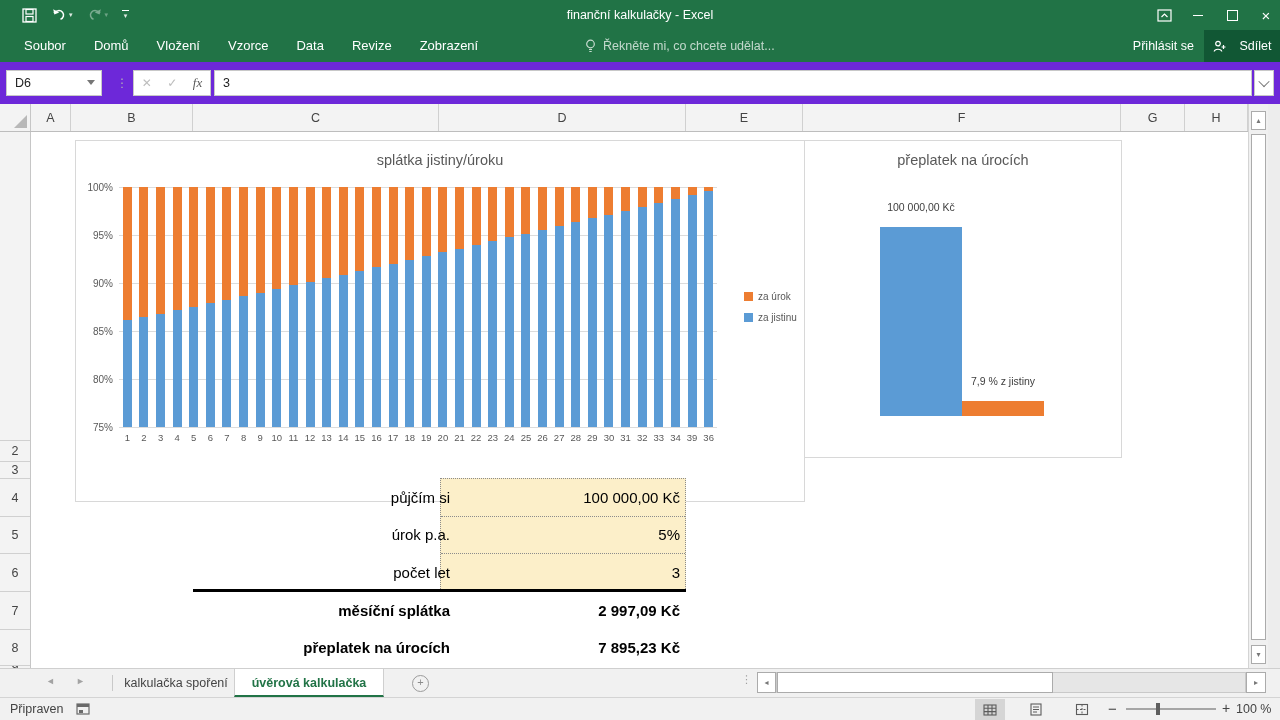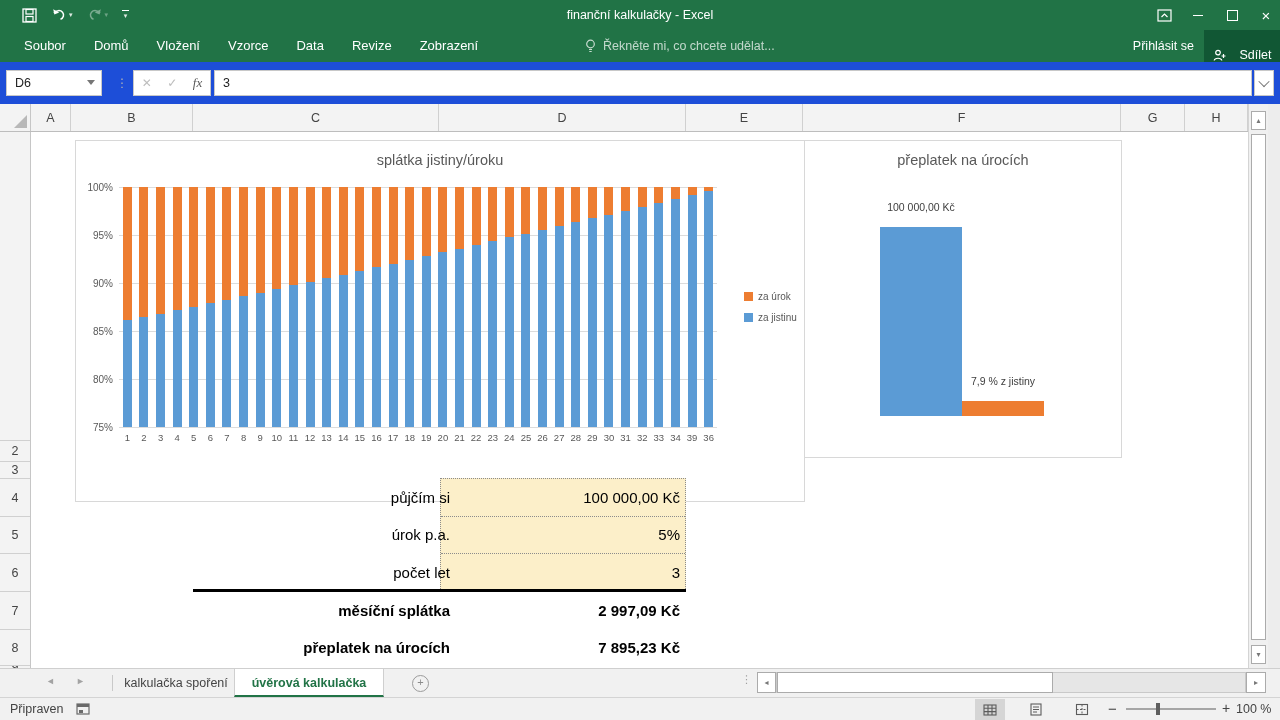--- a/index.html
+++ b/index.html
@@ -22,24 +22,24 @@
   .close-glyph{font-size:15px;line-height:15px}
 
   
   #ribbonrow{left:0;top:30px;width:1280px;height:32px;background:#217346}
   #ribbontabs{position:absolute;left:10px;top:0;height:32px;display:flex}
   .rtab{color:#fff;font-size:13px;line-height:32px;padding:0 14px;white-space:nowrap}
   #tellme{position:absolute;left:585px;top:0;height:32px;display:flex;align-items:center;gap:7px;
           color:rgba(255,255,255,.72);font-size:12.5px}
   #signin{position:absolute;right:86px;top:0;height:32px;line-height:32px;color:#fff;font-size:12.5px}
   #sharebtn{position:absolute;right:0;top:0;height:32px;width:76px;background:#115734;color:#fff;
-            font-size:12.5px;display:flex;align-items:flex-end;justify-content:center;gap:14px}
-
-  
-  #fbar{left:0;top:62px;width:1280px;height:42px;background:#1d4ed8}
+            font-size:12.5px;display:flex;align-items:center;justify-content:center;gap:14px}
+
+  
+  #fbar{left:0;top:62px;width:1280px;height:42px;background:#6d28d9}
   .fbox{position:absolute;top:8px;height:26px;background:#fff;border:1px solid #c8c8c8;box-sizing:border-box}
   #namebox{left:6px;width:96px;font-size:12.5px;color:#222;line-height:24px;padding-left:8px}
   #namebox .nbarrow{position:absolute;right:6px;top:9px;width:0;height:0;border-left:4px solid transparent;
       border-right:4px solid transparent;border-top:5px solid #767676}
   #fdots{left:116px;top:14px;color:#b3b3b3;font-size:12px;letter-spacing:0}
   #fbtns{left:133px;width:78px;display:flex;align-items:center;justify-content:space-around}
   .fx-x,.fx-ok{color:#bdbdbd;font-size:12px}
   .fx-fx{color:#5a5a5a;font-style:italic;font-size:13px;font-family:"Liberation Serif",serif}
   #ffield{left:214px;width:1038px;font-size:12.5px;color:#222;line-height:24px;padding-left:8px}
   #fchev{left:1254px;width:20px;display:flex;align-items:center;justify-content:center}

